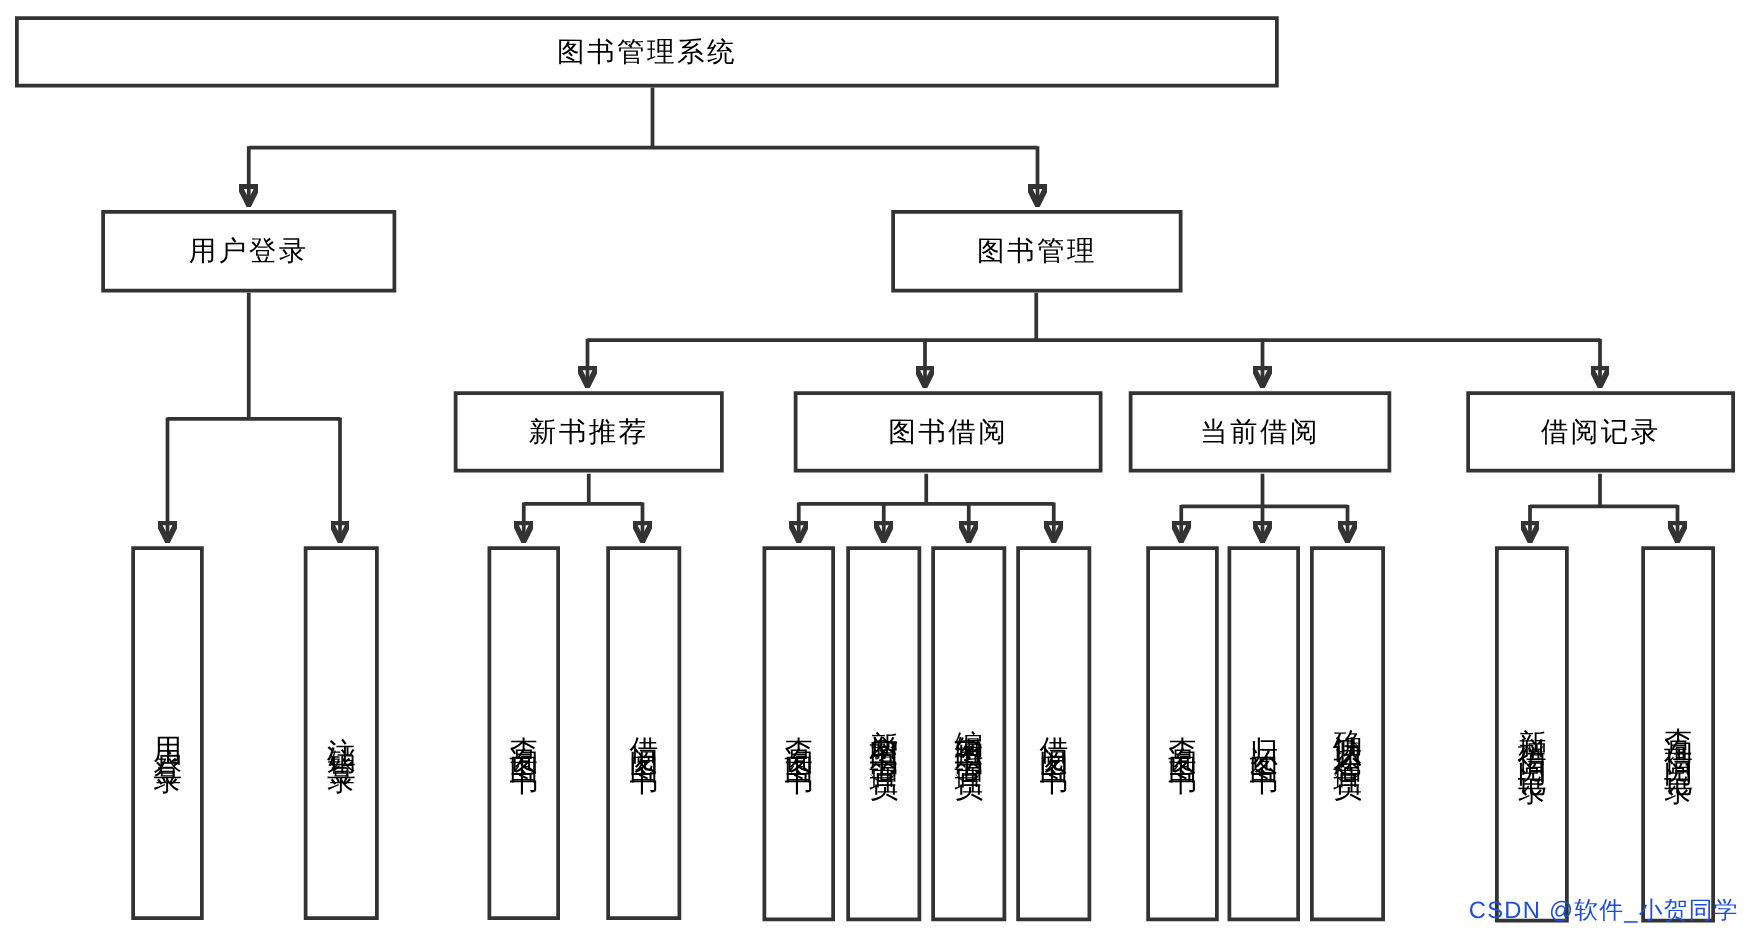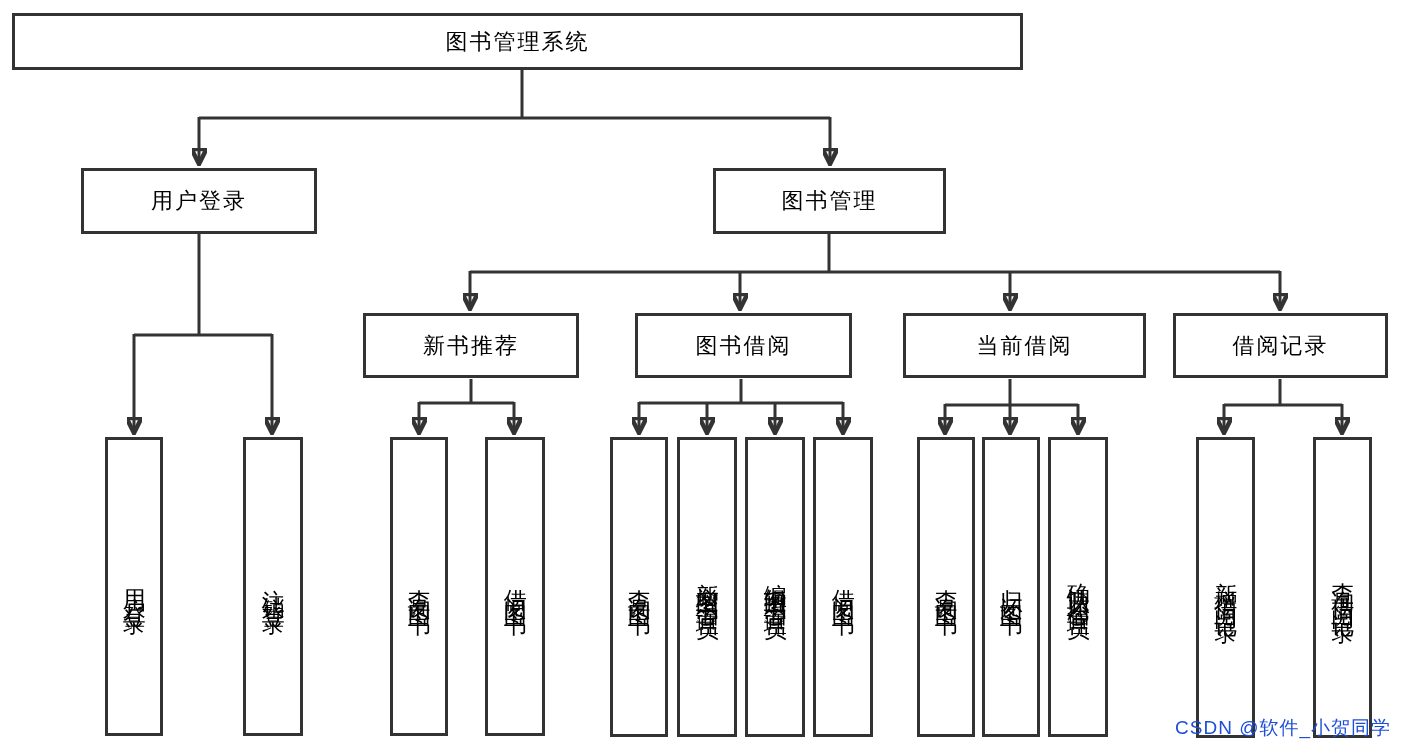--- a/index.html
+++ b/index.html
@@ -93,22 +93,22 @@
     <path d="M1224,404 L1224,430" marker-end="url(#arrow)"></path>
     <path d="M1342,404 L1342,430" marker-end="url(#arrow)"></path>
   </svg>
 
   <div class="node hbox" style="left:12px;top:13px;width:1011px;height:57px;">图书管理系统</div>
 
   <div class="node hbox" style="left:81px;top:168px;width:236px;height:66px;">用户登录</div>
   <div class="node hbox" style="left:713px;top:168px;width:233px;height:66px;font-family:Liberation Serif, serif;">图书管理</div>
 
   <div class="node hbox" style="left:363px;top:313px;width:216px;height:65px;">新书推荐</div>
-  <div class="node hbox" style="left:635px;top:313px;width:217px;height:65px;">图书借阅</div>
-  <div class="node hbox" style="left:903px;top:313px;width:243px;height:65px;font-family:Liberation Serif, serif;">当前借阅</div>
+  <div class="node hbox" style="left:635px;top:313px;width:247px;height:65px;">图书借阅</div>
+  <div class="node hbox" style="left:903px;top:313px;width:210px;height:65px;font-family:Liberation Serif, serif;">当前借阅</div>
   <div class="node hbox" style="left:1173px;top:313px;width:215px;height:65px;">借阅记录</div>
 
   <div class="node vbox" style="left:105px;top:437px;width:58px;height:299px;">用户登录</div>
   <div class="node vbox" style="left:243px;top:437px;width:60px;height:299px;">注销登录</div>
 
   <div class="node vbox" style="left:390px;top:437px;width:58px;height:299px;">查询图书</div>
   <div class="node vbox" style="left:485px;top:437px;width:60px;height:299px;">借阅图书</div>
 
   <div class="node vbox" style="left:610px;top:437px;width:58px;height:300px;">查询图书</div>
   <div class="node vbox vbox-tight" style="left:677px;top:437px;width:60px;height:300px;">新增图书（管理员）</div>

